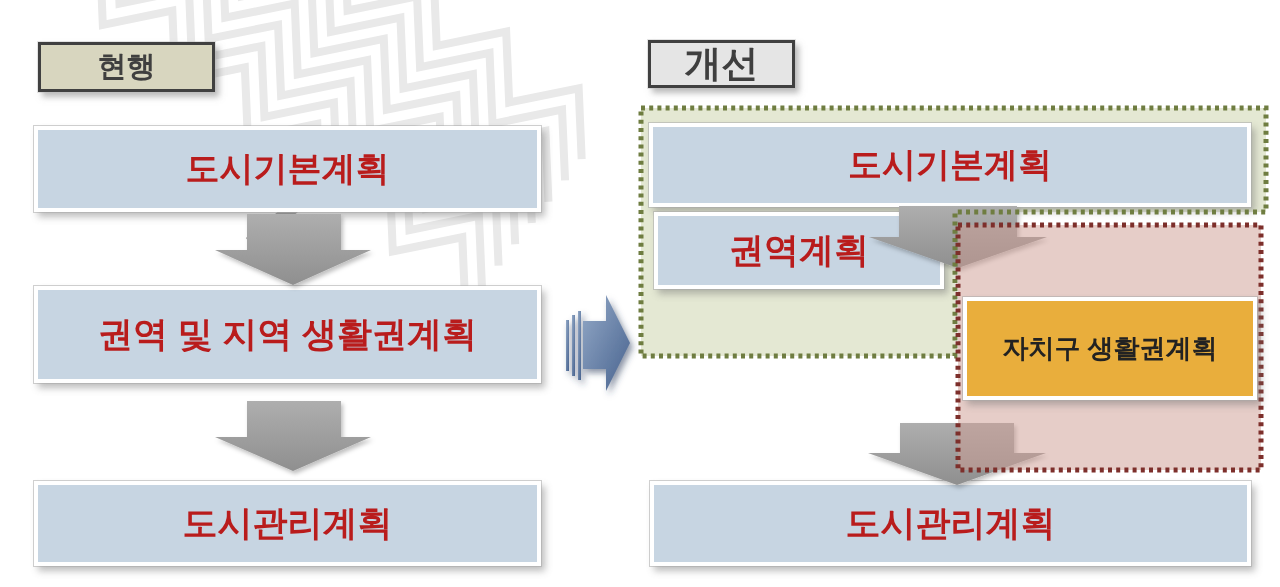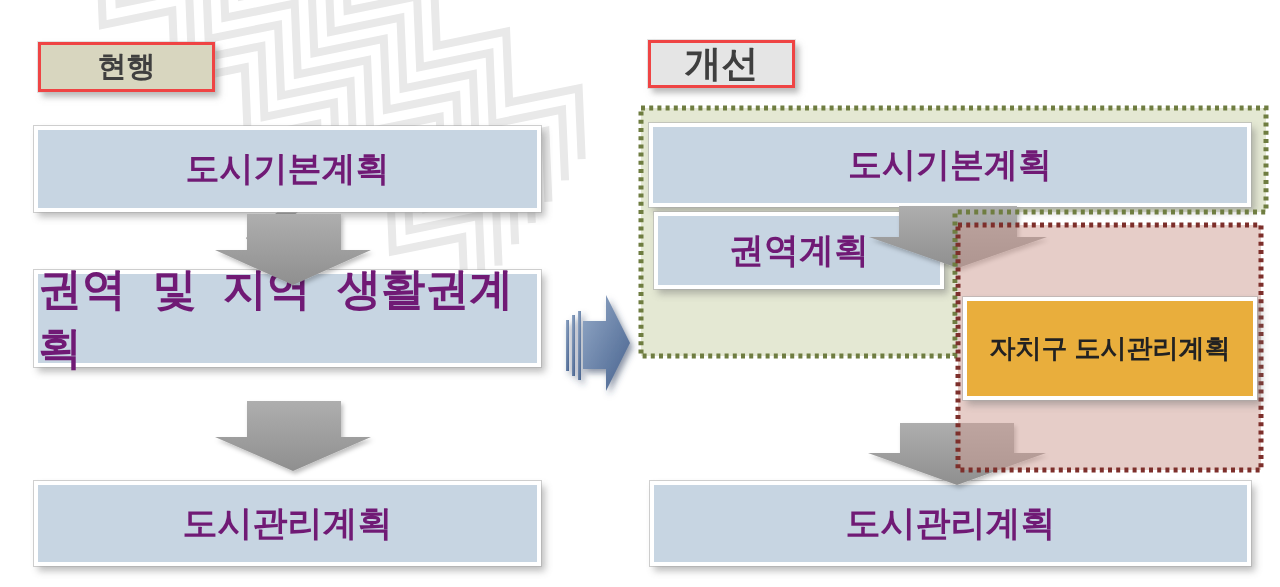--- a/index.html
+++ b/index.html
@@ -9,34 +9,34 @@
   }
   .layer{position:absolute;left:0;top:0;width:1280px;height:587px;pointer-events:none;}
   #svg-under{z-index:1;}
   #svg-arrows{z-index:3;}
   #svg-red{z-index:4;}
   #svg-borders{z-index:5;}
   .box{
     position:absolute;box-sizing:border-box;z-index:2;
     background:#c7d5e2;border:4px solid #ffffff;
     display:flex;align-items:center;justify-content:center;
-    font-weight:bold;color:#701a75;
+    font-weight:bold;color:#b91c1c;
     box-shadow:0 0 0 1px rgba(170,170,170,.55), 4px 5px 7px rgba(110,110,110,.45);
   }
   .tag{
     position:absolute;box-sizing:border-box;z-index:2;
-    border:3px solid #ef4444;
+    border:3px solid #404040;
     display:flex;align-items:center;justify-content:center;
     font-weight:bold;color:#3f3f3f;
     box-shadow:0 0 0 1px rgba(190,190,190,.4), 4px 5px 6px rgba(120,120,120,.5);
   }
   #label-current{left:38px;top:42px;width:177px;height:50px;font-size:29px;background:#d8d6bf;}
   #label-improved{left:648px;top:40px;width:147px;height:48px;font-size:37px;background:#e5e5e5;}
   #box-l1{left:34px;top:126px;width:507px;height:86px;font-size:34px;}
-  #box-l2{left:34px;top:270px;width:507px;height:97px;font-size:44px;font-family:Liberation Mono, monospace;}
+  #box-l2{left:34px;top:286px;width:507px;height:97px;font-size:35px;}
   #box-l3{left:34px;top:481px;width:507px;height:85px;font-size:35px;}
   #box-r1{left:649px;top:123px;width:602px;height:84px;font-size:34px;}
   #box-r2{left:654px;top:212px;width:290px;height:77px;font-size:35px;}
   #box-r4{left:650px;top:481px;width:601px;height:85px;font-size:35px;}
   #box-r3{
     left:963px;top:297px;width:294px;height:103px;font-size:26px;z-index:6;
     background:#e9ae3c;flex-direction:column;line-height:1.25;color:#222;
   }
 </style>
 </head>
@@ -102,16 +102,16 @@
   <svg id="svg-red" class="layer" viewBox="0 0 1280 587">
     <rect x="958" y="225" width="303" height="245" fill="#cd9b91" fill-opacity="0.5"></rect>
   </svg>
 
   <svg id="svg-borders" class="layer" viewBox="0 0 1280 587">
     <polygon points="641,108 1266,108 1266,212 955,212 955,356 641,356" fill="none" stroke="#6f7d41" stroke-width="5" stroke-dasharray="4 4.2"></polygon>
     <rect x="958" y="225" width="303" height="245" fill="none" stroke="#7d2f2b" stroke-width="5" stroke-dasharray="4 4.2"></rect>
   </svg>
 
   <div class="box" id="box-r3">
-    <span>자치구 도시관리계획</span>
+    <span>자치구 생활권계획</span>
   </div>
 
 </div>
 
 </body></html>

